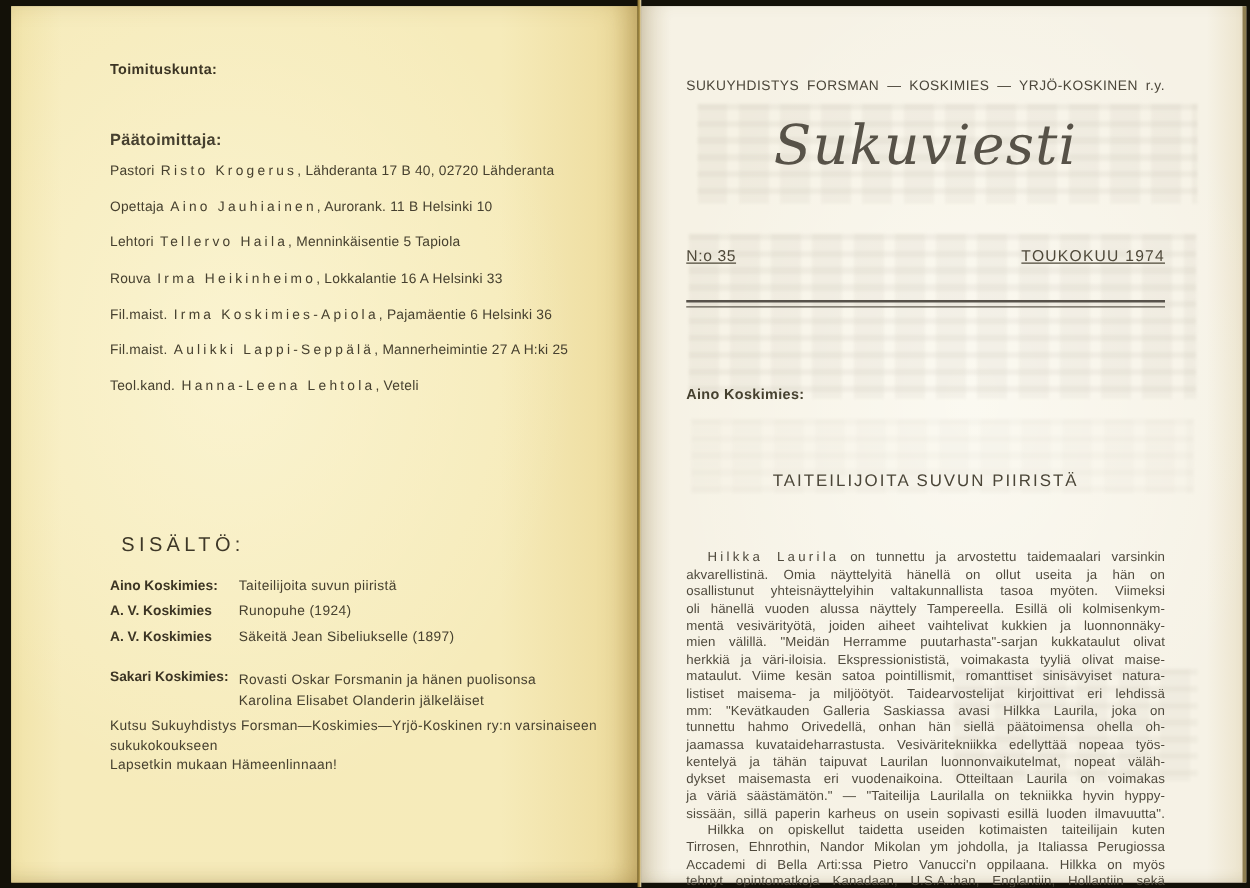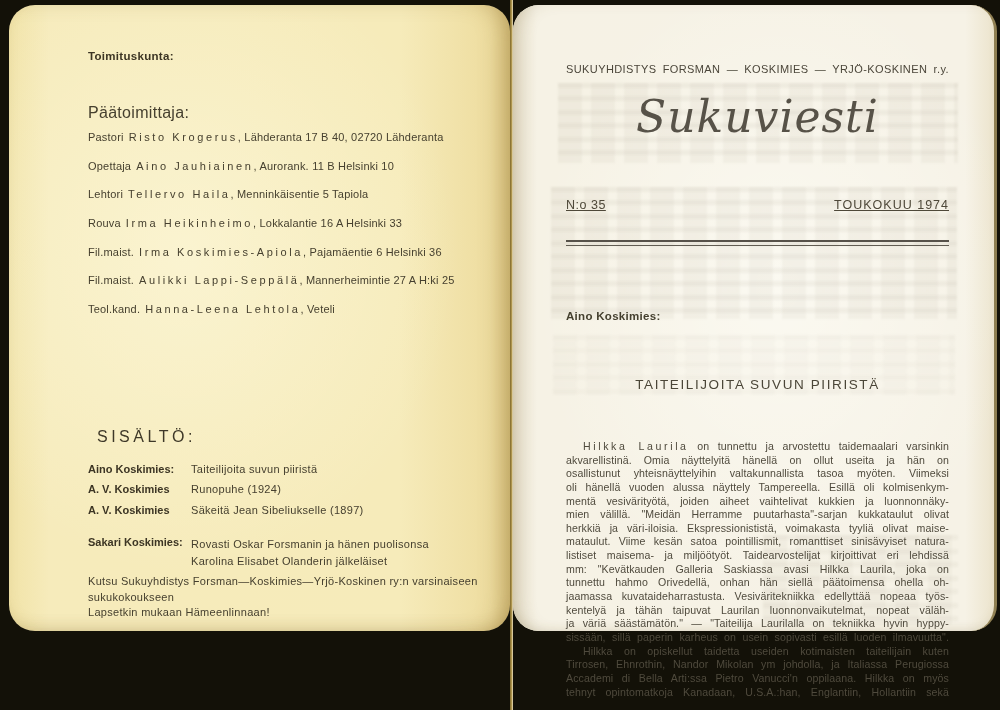--- a/index.html
+++ b/index.html
@@ -2,21 +2,21 @@
 <html><head>
 <meta charset="utf-8">
 <style>
   html,body{margin:0;padding:0;background:#131108;}
   .scan{
     position:relative; width:1000px; height:710px; overflow:hidden;
     background:#131108;
     font-family:"Liberation Sans", sans-serif;
   }
   
-  .page{position:absolute; top:5px; height:626px;border-radius:26px;}
+  .page{position:absolute; top:5px; height:701px;}
   .page-left{
     left:9px; width:501px;
     background:
       radial-gradient(ellipse at 35% 40%, rgba(255,252,230,.5) 0%, rgba(255,252,230,0) 60%),
       linear-gradient(90deg,#f1e3a8 0%, #f6ebbb 8%, #f6ebba 78%, #eeddA0 96%, #e6d290 100%),
       #f5e9b5;
     box-shadow: inset -16px 0 24px -10px rgba(120,88,20,.38), inset 0 -8px 18px -10px rgba(120,88,20,.25);
   }
   .gutter{
     position:absolute; left:510px; top:0; width:3px; height:710px;
@@ -35,36 +35,36 @@
   .ghost{
     position:absolute; opacity:.55; filter:blur(1.3px); pointer-events:none;
     background-image:
       repeating-linear-gradient(90deg, rgba(128,118,98,.11) 0px 24px, rgba(128,118,98,0) 24px 33px),
       repeating-linear-gradient(180deg, rgba(128,118,98,.13) 0px 5px, rgba(128,118,98,0) 5px 13.5px);
   }
   
   .lp{color:#46402f;}
   .lp-abs{position:absolute;}
   .lp-h{font-size:11.5px; font-weight:bold; color:#3c3524; letter-spacing:.3px;}
-  .lp-sub{font-size:16px; letter-spacing:.3px;}
+  .lp-sub{font-size:13px; letter-spacing:.3px;font-weight:bold;}
   .ed-list{position:absolute;}
   .ed-line{height:28.7px; font-size:11px; white-space:nowrap; letter-spacing:.2px;}
   .ed-line .t{margin-right:5px;}
   .ed-line .nm{letter-spacing:2.6px;}
   .toc-head{font-size:16px; letter-spacing:3.5px; color:#3e3828;}
   .toc-row{height:20.3px; font-size:11px;}
   .toc-a{display:inline-block; width:103px; font-weight:bold; color:#3c3524; vertical-align:top;}
   .toc-t{display:inline-block; letter-spacing:.3px;}
   .feature{font-size:11px;}
   .feature .toc-a{position:absolute; left:0; top:0;}
   .feature .ft{margin-left:103px; line-height:16.5px; letter-spacing:.3px;}
   .plain{font-size:11px; line-height:16px; letter-spacing:.3px;}
   
   .rp{color:#4e4839;}
-  .rp-content{position:absolute; left:53px; width:383px;}
+  .rp-content{position:absolute; left:36px; width:383px;}
   .society{
     font-size:11px; letter-spacing:.4px; color:#4b463a; white-space:nowrap;
     text-align:justify; text-align-last:justify;
   }
   .masthead{
     font-family:"DejaVu Serif", serif; font-style:italic; font-weight:normal;
     font-size:44px; color:#575248; text-align:center; letter-spacing:1px;
   }
   .issue-row{display:flex; justify-content:space-between; align-items:baseline;}
   .issue-no{font-size:12.5px; letter-spacing:.5px;}
@@ -159,20 +159,21 @@
           <div class="bline">oli hänellä vuoden alussa näyttely Tampereella. Esillä oli kolmisenkym-</div>
           <div class="bline">mentä vesivärityötä, joiden aiheet vaihtelivat kukkien ja luonnonnäky-</div>
           <div class="bline">mien välillä. "Meidän Herramme puutarhasta"-sarjan kukkataulut olivat</div>
           <div class="bline">herkkiä ja väri-iloisia. Ekspressionististä, voimakasta tyyliä olivat maise-</div>
           <div class="bline">mataulut. Viime kesän satoa pointillismit, romanttiset sinisävyiset natura-</div>
           <div class="bline">listiset maisema- ja miljöötyöt. Taidearvostelijat kirjoittivat eri lehdissä</div>
           <div class="bline">mm: "Kevätkauden Galleria Saskiassa avasi Hilkka Laurila, joka on</div>
           <div class="bline">tunnettu hahmo Orivedellä, onhan hän siellä päätoimensa ohella oh-</div>
           <div class="bline">jaamassa kuvataideharrastusta. Vesiväritekniikka edellyttää nopeaa työs-</div>
           <div class="bline">kentelyä ja tähän taipuvat Laurilan luonnonvaikutelmat, nopeat väläh-</div>
+          <div class="bline">dykset maisemasta eri vuodenaikoina. Otteiltaan Laurila on voimakas</div>
           <div class="bline">ja väriä säästämätön." — "Taiteilija Laurilalla on tekniikka hyvin hyppy-</div>
           <div class="bline">sissään, sillä paperin karheus on usein sopivasti esillä luoden ilmavuutta".</div>
         </div>
 
       <div class="bline first">Hilkka on opiskellut taidetta useiden kotimaisten taiteilijain kuten</div>
 
       <div>
           <div class="bline">Tirrosen, Ehnrothin, Nandor Mikolan ym johdolla, ja Italiassa Perugiossa</div>
           <div class="bline">Accademi di Bella Arti:ssa Pietro Vanucci'n oppilaana. Hilkka on myös</div>
           <div class="bline">tehnyt opintomatkoja Kanadaan, U.S.A.:han, Englantiin, Hollantiin sekä</div>

